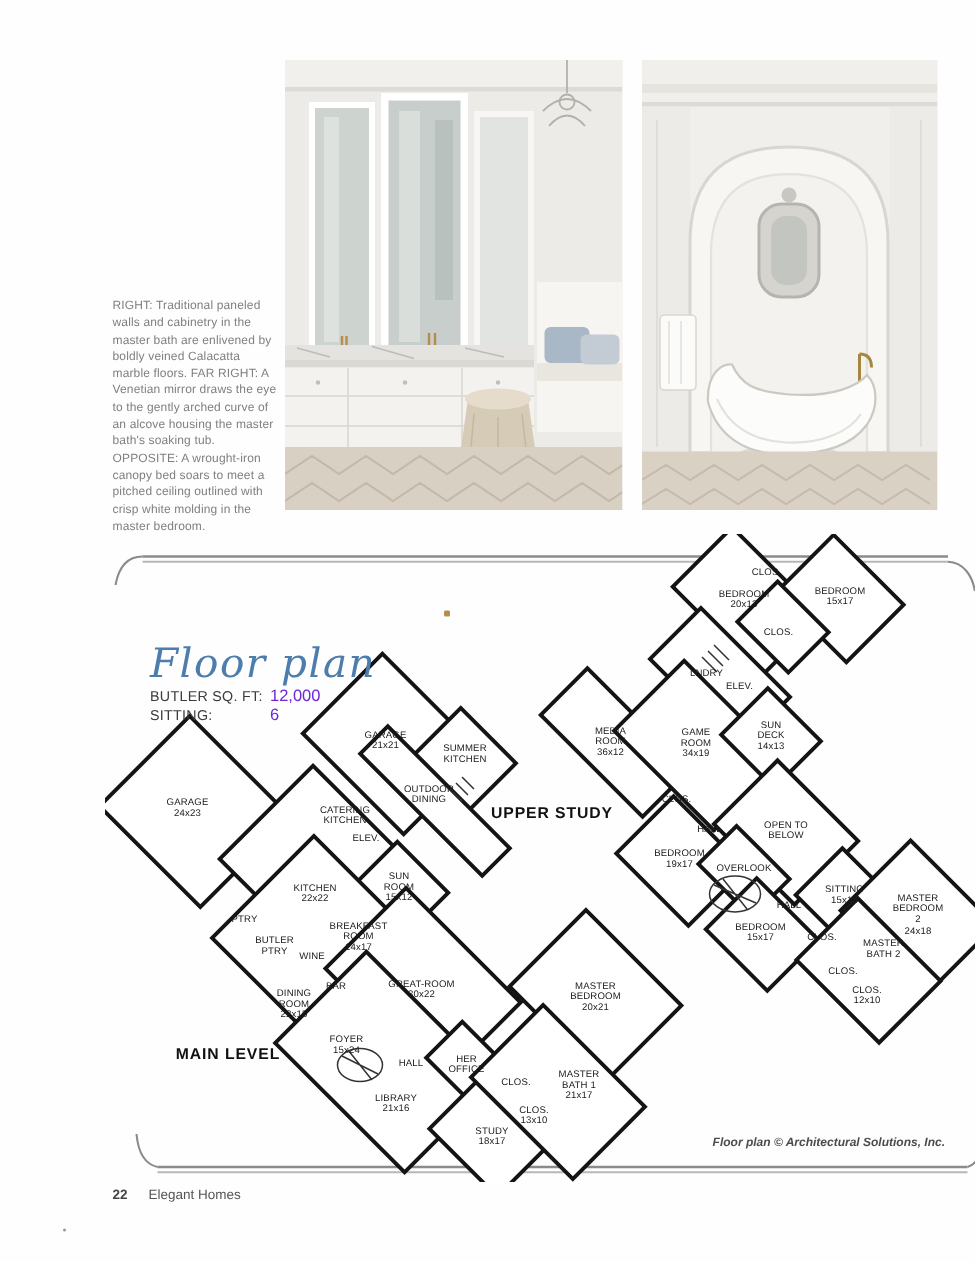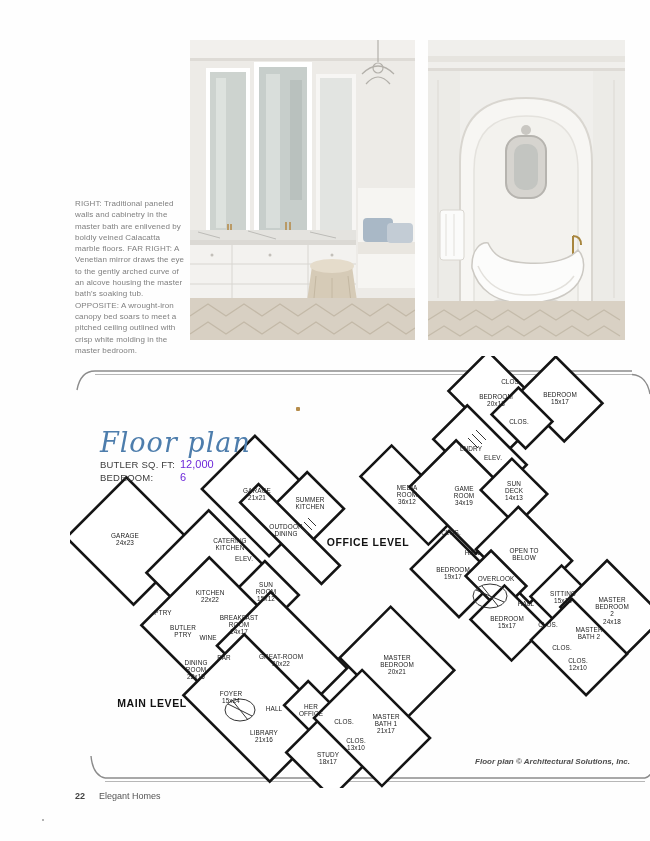--- a/index.html
+++ b/index.html
@@ -233,21 +233,21 @@
 18x17</div>
         <div class="room-label" style="left: 327px; top: 309px;">MASTER
 BEDROOM
 20x21</div>
         <div class="room-label" style="left: 274px; top: 366px;">CLOS.</div>
         <div class="room-label" style="left: 316px; top: 368px;">MASTER
 BATH 1
 21x17</div>
         <div class="room-label" style="left: 286px; top: 388px;">CLOS.
 13x10</div>
-        <div class="level-name" style="left: 298px; top: 186px;">OFFICE LEVEL</div>
+        <div class="level-name" style="left: 298px; top: 186px;">UPPER STUDY</div>
         <div class="room-label" style="left: 441px; top: 26px;">CLOS.</div>
         <div class="room-label" style="left: 426px; top: 44px;">BEDROOM
 20x13</div>
         <div class="room-label" style="left: 490px; top: 42px;">BEDROOM
 15x17</div>
         <div class="room-label" style="left: 449px; top: 66px;">CLOS.</div>
         <div class="room-label" style="left: 401px; top: 93px;">LNDRY</div>
         <div class="room-label" style="left: 423px; top: 102px;">ELEV.</div>
         <div class="room-label" style="left: 337px; top: 139px;">MEDIA
 ROOM
@@ -282,21 +282,21 @@
       </div>
   </div>
 
   <div id="plan-title-block">
     <div id="plan-title">Floor plan</div>
     <div class="stat-row">
       <span class="stat-label">BUTLER SQ. FT:</span>
       <span class="stat-value">12,000</span>
     </div>
     <div class="stat-row">
-      <span class="stat-label">BEDROOM:</span>
+      <span class="stat-label">SITTING:</span>
       <span class="stat-value">6</span>
     </div>
   </div>
   <div id="speck"></div>
   <div id="dot2"></div>
 
   <div id="credit">Floor plan © Architectural Solutions, Inc.</div>
 
   <div id="footer">
     <span class="pgnum">22</span><span>Elegant Homes</span>

